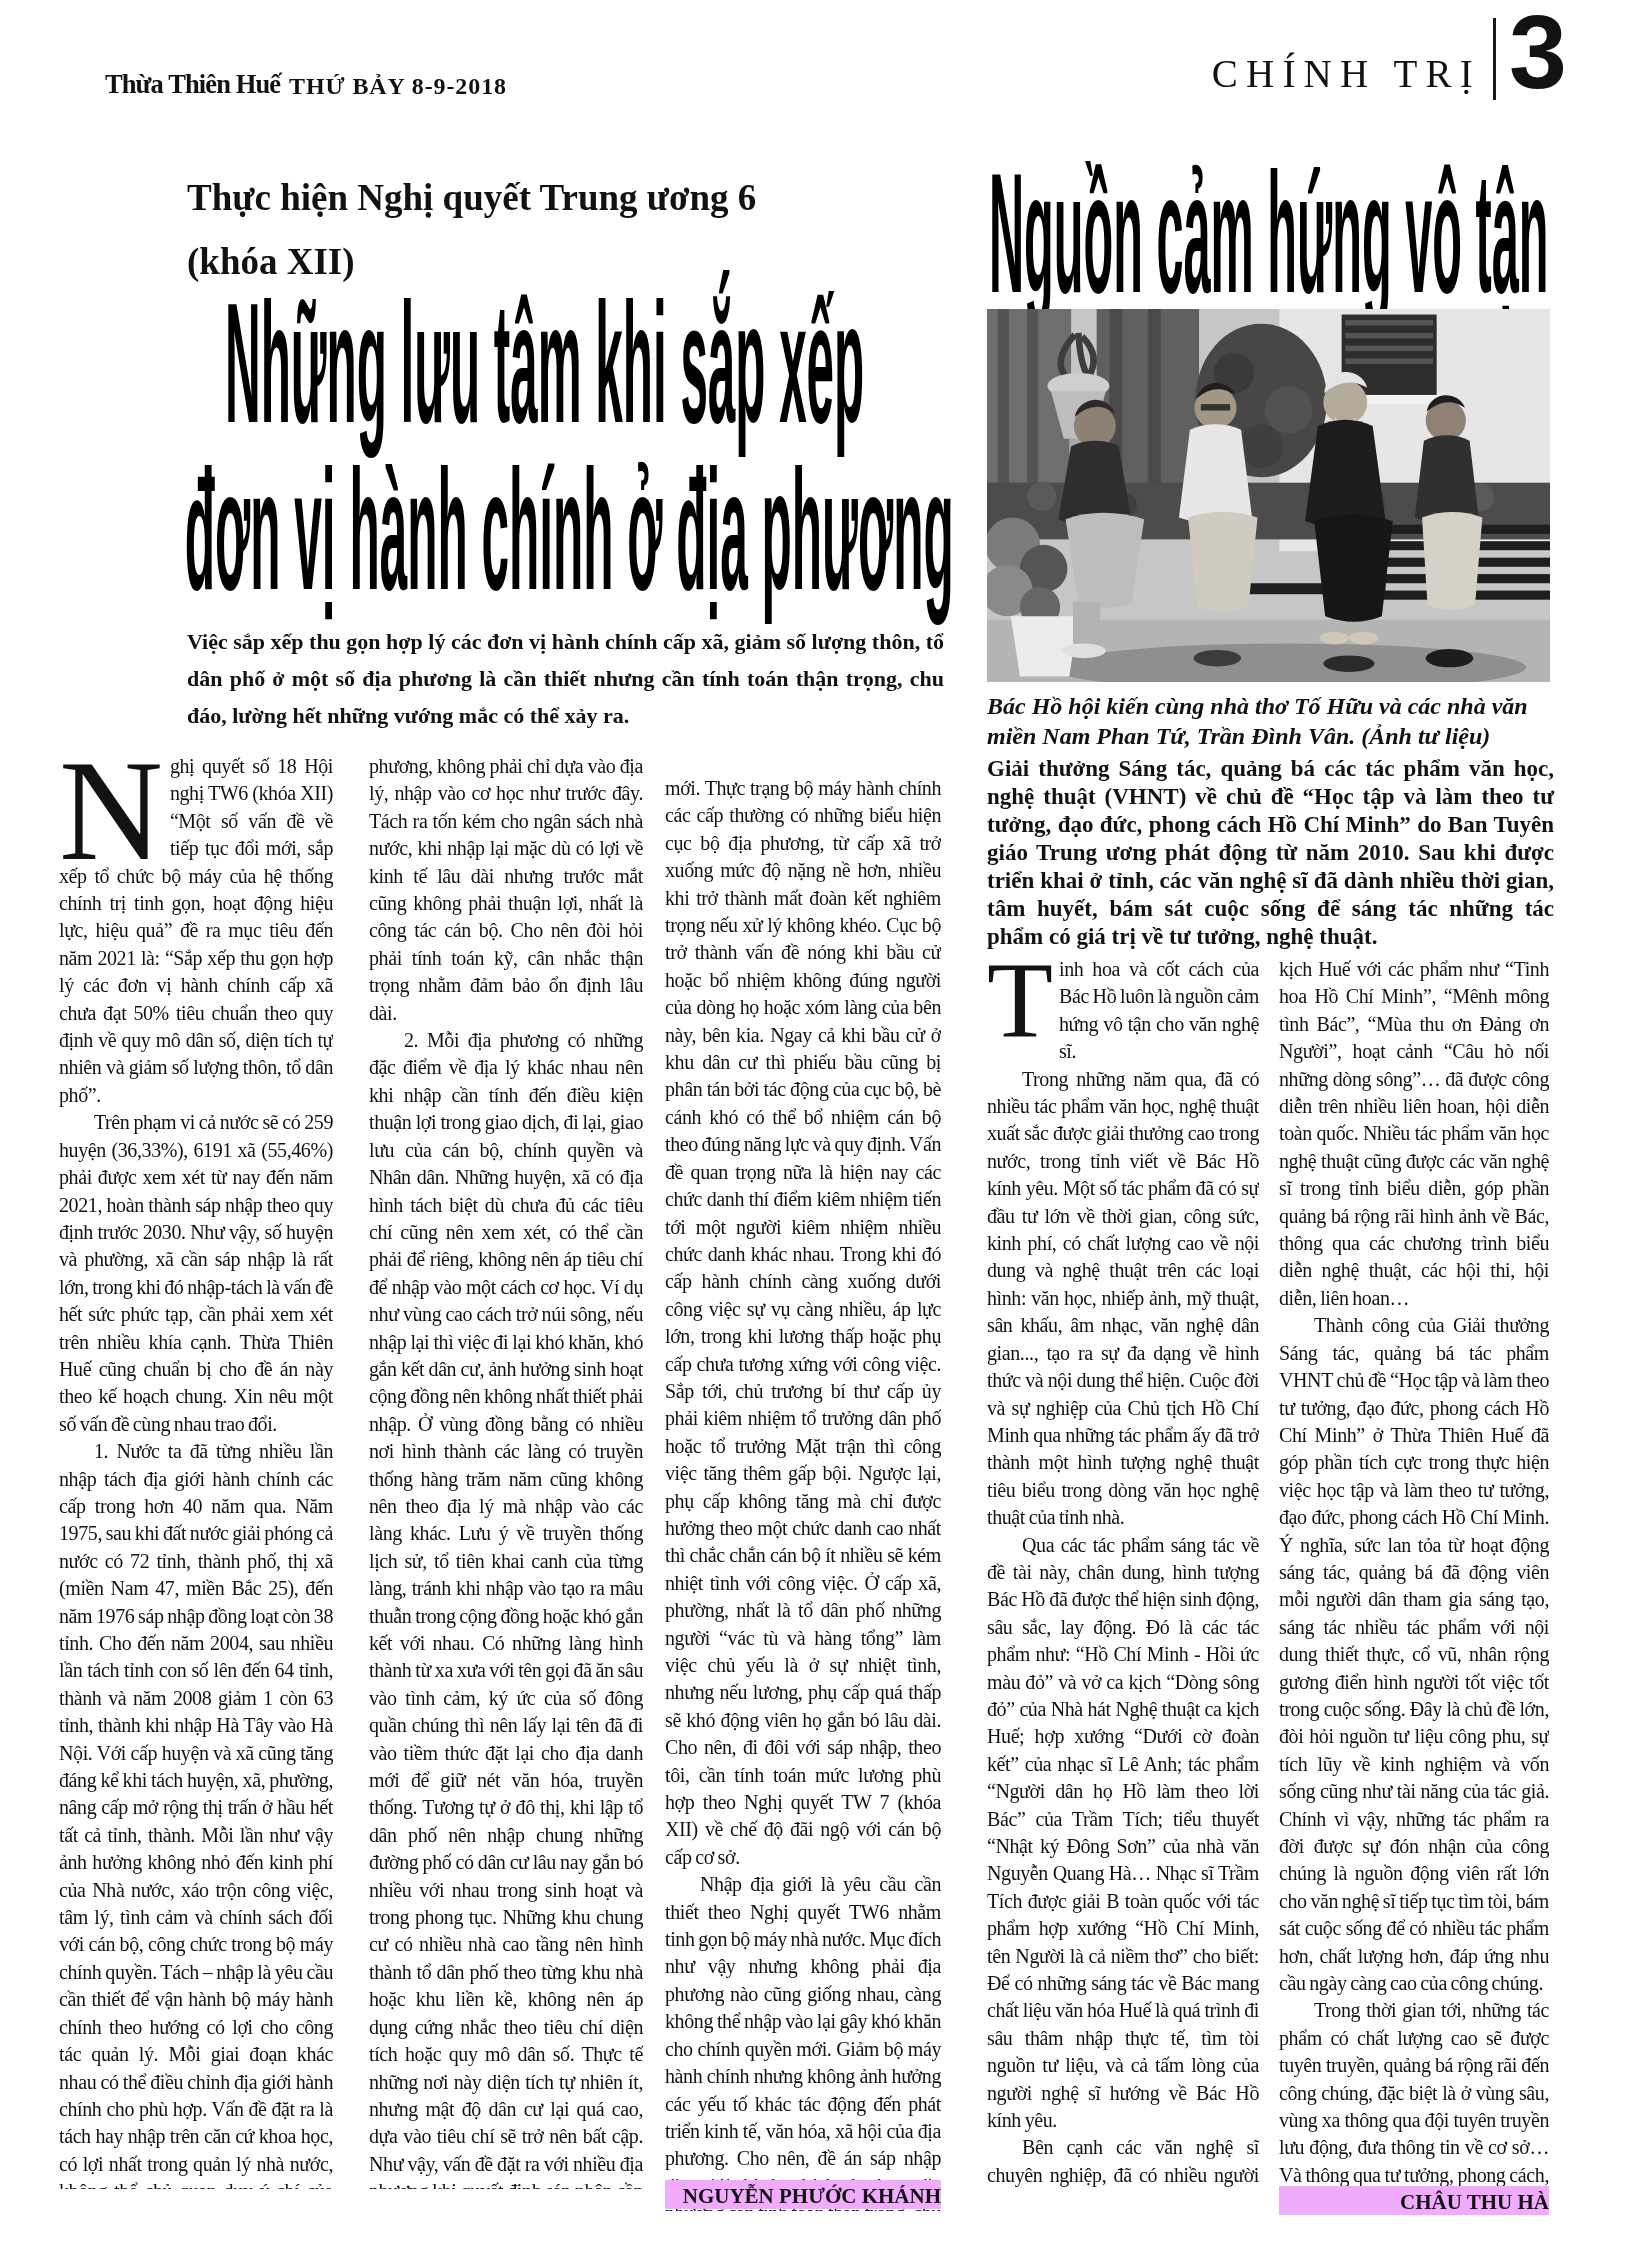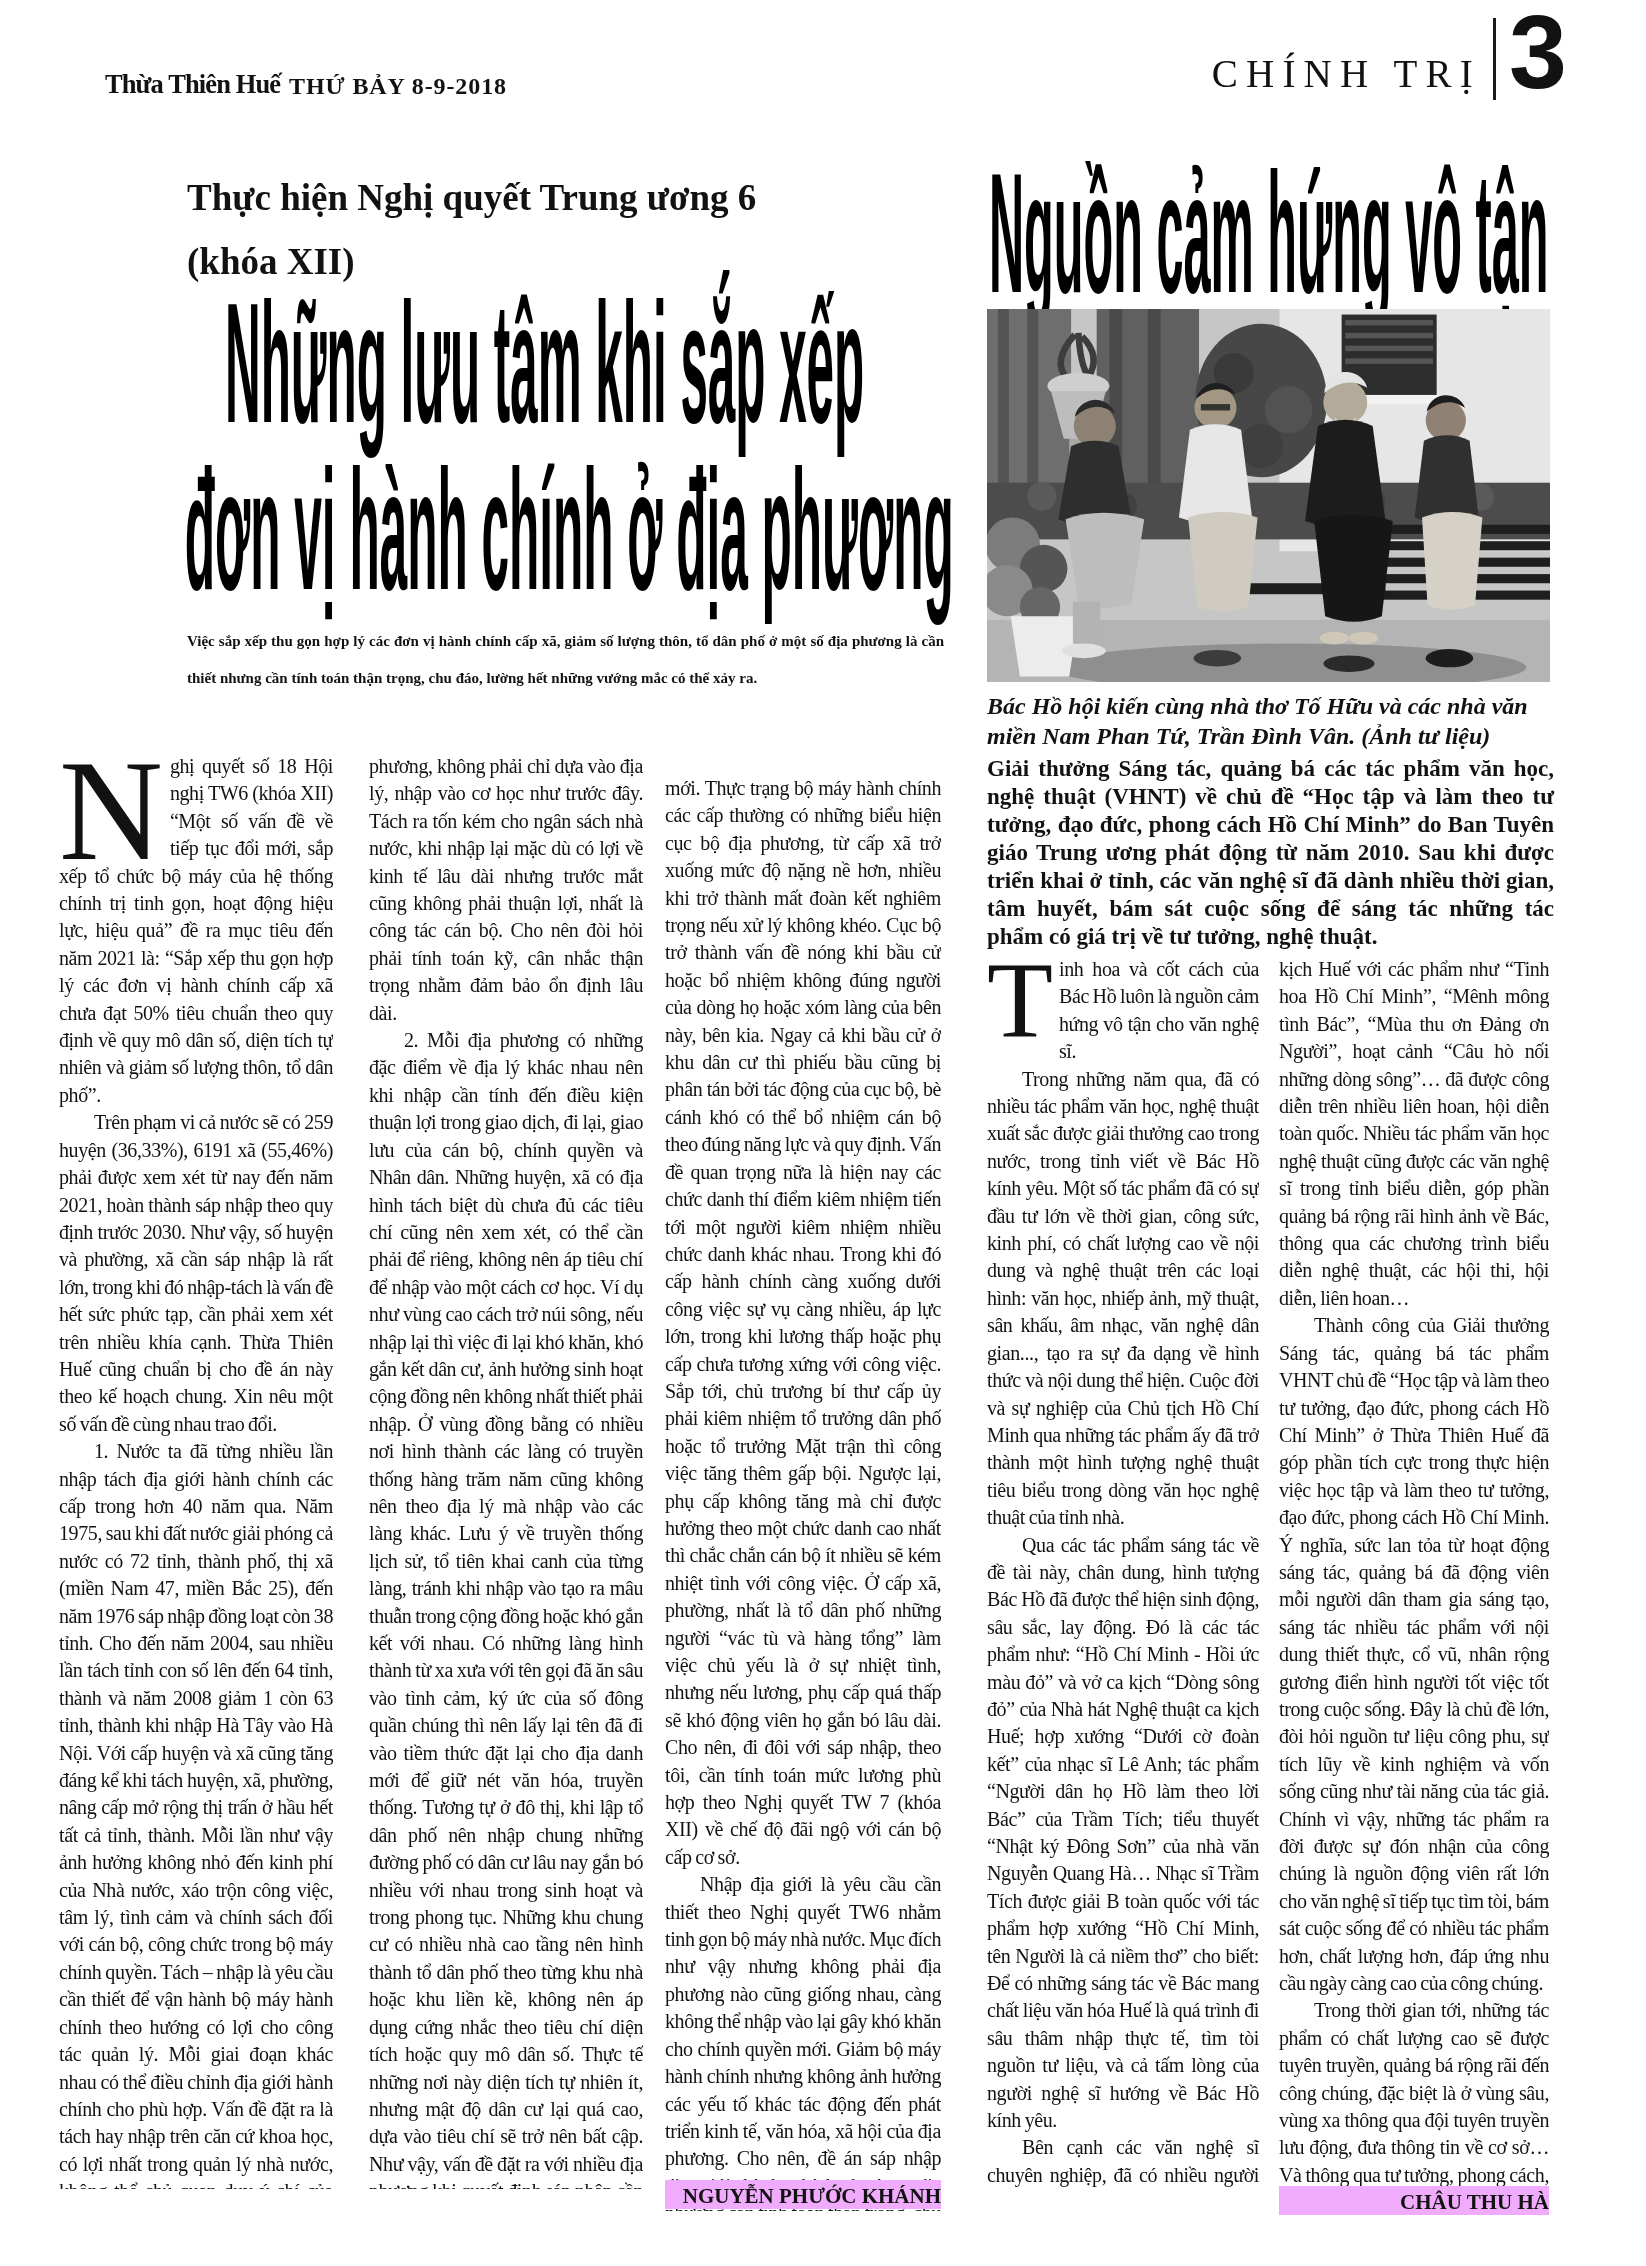--- a/index.html
+++ b/index.html
@@ -11,21 +11,21 @@
   .masthead{left:105px;top:69px;font-weight:bold;font-size:26.5px;letter-spacing:-0.9px;}
   .issue-date{left:289px;top:73px;font-size:24px;letter-spacing:0.9px;font-weight:bold;}
   .section-name{left:1179px;top:51px;width:302px;text-align:right;font-size:39px;letter-spacing:8.2px;}
   .section-bar{left:1493px;top:18.3px;width:2.7px;height:82px;background:#1a1a1a;}
   .page-number{left:1509px;top:0px;font-family:"Liberation Sans",sans-serif;font-weight:bold;font-size:104px;line-height:1;}
 
   
   .kicker{left:187px;top:166px;width:658px;font-weight:bold;font-size:37px;line-height:64px;}
   .headline-svg{overflow:visible;}
   .headline-svg text{font-family:"Liberation Sans",sans-serif;font-weight:bold;fill:#000;}
-  .lede-left{left:187px;top:623px;width:757px;font-weight:bold;font-size:15px;line-height:37px;text-align:justify;}
+  .lede-left{left:187px;top:623px;width:757px;font-weight:bold;font-size:22px;line-height:37px;text-align:justify;}
 
   .cols{font-size:20px;line-height:27.4px;letter-spacing:-0.4px;word-spacing:-0.9px;text-align:justify;overflow:hidden;}
   .cols p{margin:0;text-indent:35px;}
   .cols p.cont,.cols p.dc{text-indent:0;}
   .col-l{top:753px;height:1436px;}
   .col-r{top:956px;height:1235px;}
 
   .left-art .dc::first-letter{float:left;font-size:144px;line-height:104px;padding:5.5px 7.3px 0 0;}
   .right-art .dc::first-letter{float:left;font-size:108px;line-height:80px;padding:3.7px 6.4px 0 0;}
 

